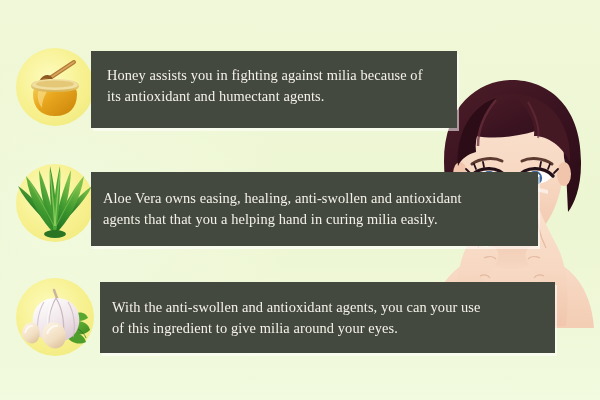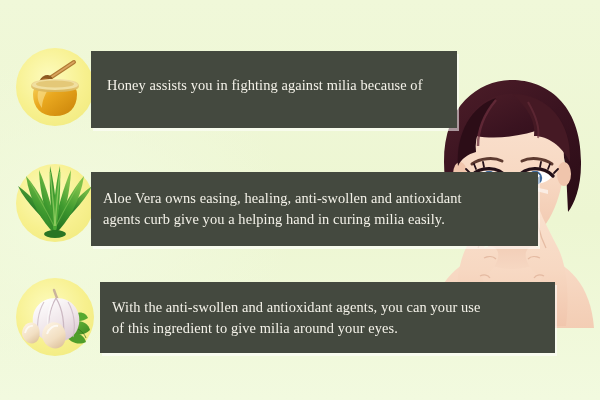--- a/index.html
+++ b/index.html
@@ -340,25 +340,26 @@
         <path d="M6 56 C 6 48, 12 43, 18 45 C 24 47, 25 56, 22 62 C 18 68, 8 66, 6 56 Z" fill="url(#clove)"></path>
         <path d="M9 55 C 10 50, 14 47, 17 48" stroke="#ffffff" stroke-width="1.8" fill="none" opacity="0.7"></path>
         <path d="M26 58 C 26 48, 34 42, 42 45 C 50 48, 52 60, 47 67 C 41 74, 28 70, 26 58 Z" fill="url(#clove)"></path>
         <path d="M31 56 C 33 50, 38 47, 42 48" stroke="#ffffff" stroke-width="2" fill="none" opacity="0.7"></path>
       </g>
     </svg>
   </div>
 
   <div class="panel" id="panel-honey">
     <div class="line"> Honey assists you in fighting against milia because of</div>
+    <div class="line">its antioxidant and humectant agents.</div>
   </div>
 
   <div class="panel" id="panel-aloe">
     <div class="line">Aloe Vera owns easing, healing, anti-swollen and antioxidant</div>
-    <div class="line">agents curb give you a helping hand in curing milia easily.</div>
+    <div class="line">agents that that you a helping hand in curing milia easily.</div>
   </div>
 
   <div class="panel" id="panel-garlic">
     <div class="line">With the anti-swollen and antioxidant agents, you can your use</div>
     <div class="line">of this ingredient to give milia around your eyes.</div>
   </div>
 
 </div>
 
 </body></html>

